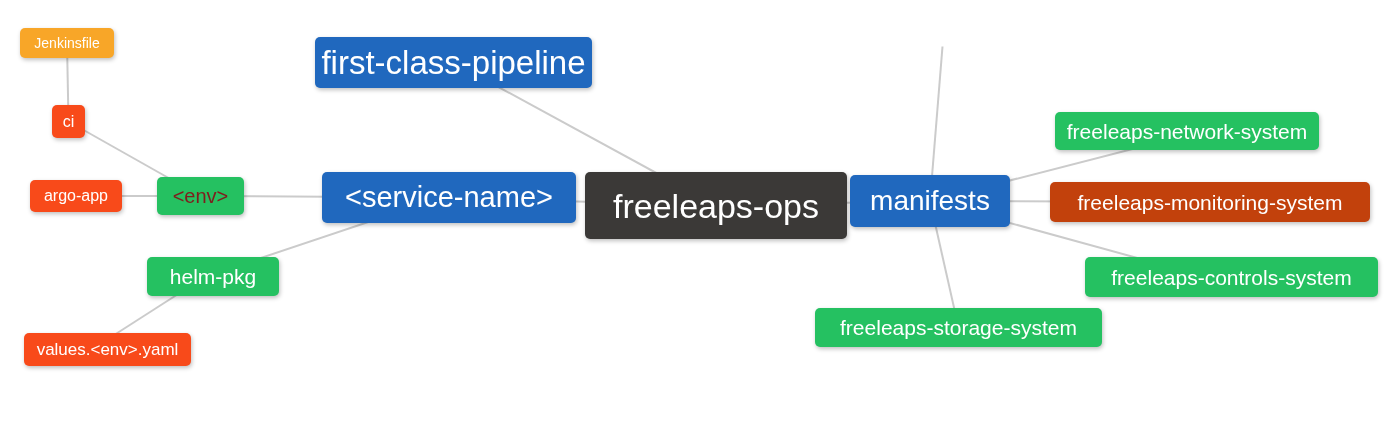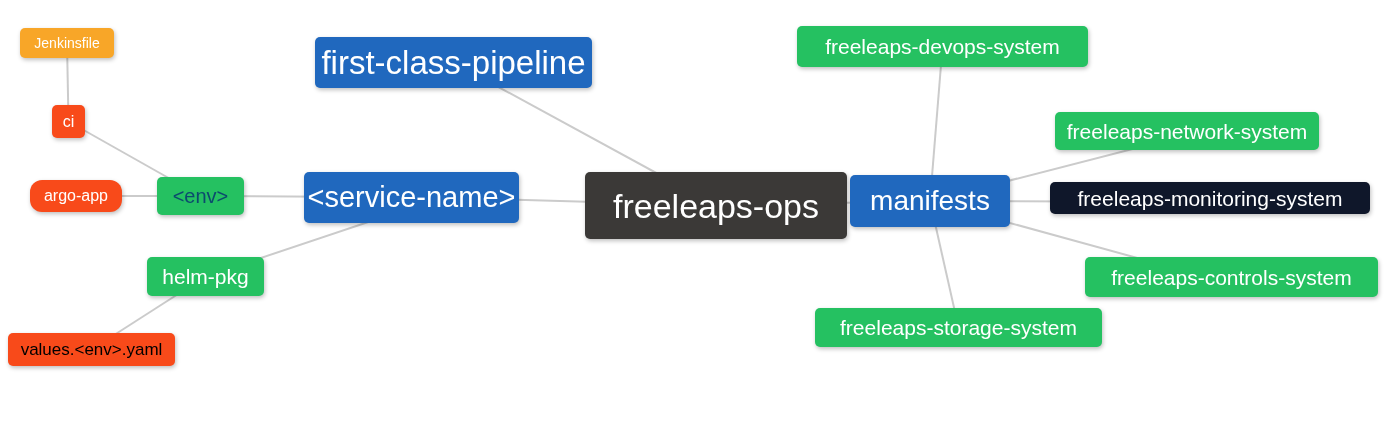--- a/index.html
+++ b/index.html
@@ -53,26 +53,25 @@
       <line x1="441.5" y1="197.5" x2="716" y2="205.5" stroke="#cbcbcb" stroke-width="2"></line>
       <line x1="716" y1="205.5" x2="930" y2="201" stroke="#cbcbcb" stroke-width="2"></line>
       <line x1="930" y1="201" x2="942.5" y2="46.5" stroke="#cbcbcb" stroke-width="2"></line>
       <line x1="930" y1="201" x2="1202.5" y2="131" stroke="#cbcbcb" stroke-width="2"></line>
       <line x1="930" y1="201" x2="1210" y2="202" stroke="#cbcbcb" stroke-width="2"></line>
       <line x1="930" y1="201" x2="1206.5" y2="277" stroke="#cbcbcb" stroke-width="2"></line>
       <line x1="930" y1="201" x2="958.5" y2="327.5" stroke="#cbcbcb" stroke-width="2"></line>
     </svg>
 <div class="node" style="left: 20px; top: 28px; width: 94px; height: 30px; font-size: 14px; background: rgb(248, 166, 40); color: rgb(255, 255, 255);">Jenkinsfile</div>
     <div class="node" style="left: 52px; top: 105px; width: 33px; height: 33px; font-size: 16px; background: rgb(248, 74, 26); color: rgb(255, 255, 255);">ci</div>
-    <div class="node" style="left: 30px; top: 180px; width: 92px; height: 32px; font-size: 16px; background: rgb(248, 74, 26); color: rgb(255, 255, 255); border-radius: 12px;">argo-app</div>
-    <div class="node" style="left: 157px; top: 177px; width: 87px; height: 38px; font-size: 20px; background: rgb(37, 193, 97); color: #0c4a6e; text-align: center;">&lt;env&gt;</div>
-    <div class="node" style="left: 147px; top: 257px; width: 117px; height: 39px; font-size: 21px; background: rgb(37, 193, 97); color: rgb(255, 255, 255);">helm-pkg</div>
-    <div class="node" style="left: 8px; top: 333px; width: 167px; height: 33px; font-size: 17px; background: rgb(248, 74, 26); color: #000000;">values.&lt;env&gt;.yaml</div>
+    <div class="node" style="left: 30px; top: 180px; width: 92px; height: 32px; font-size: 16px; background: rgb(248, 74, 26); color: rgb(255, 255, 255);">argo-app</div>
+    <div class="node" style="left: 157px; top: 177px; width: 87px; height: 38px; font-size: 20px; background: rgb(37, 193, 97); color: #7f1d1d; text-align: center;">&lt;env&gt;</div>
+    <div class="node" style="left: 147px; top: 257px; width: 132px; height: 39px; font-size: 21px; background: rgb(37, 193, 97); color: rgb(255, 255, 255);">helm-pkg</div>
+    <div class="node" style="left: 24px; top: 333px; width: 167px; height: 33px; font-size: 17px; background: rgb(248, 74, 26); color: #ffffff;">values.&lt;env&gt;.yaml</div>
     <div class="node" style="left: 315px; top: 37px; width: 277px; height: 51px; font-size: 33px; background: rgb(32, 104, 190); color: rgb(255, 255, 255);">first-class-pipeline</div>
-    <div class="node" style="left: 304px; top: 172px; width: 215px; height: 51px; font-size: 29px; background: rgb(32, 104, 190); color: rgb(255, 255, 255);">&lt;service-name&gt;</div>
+    <div class="node" style="left: 322px; top: 172px; width: 254px; height: 51px; font-size: 29px; background: rgb(32, 104, 190); color: rgb(255, 255, 255);">&lt;service-name&gt;</div>
     <div class="node" style="left: 585px; top: 172px; width: 262px; height: 67px; font-size: 34px; background: rgb(59, 57, 55); color: rgb(255, 255, 255);">freeleaps-ops</div>
     <div class="node" style="left: 850px; top: 175px; width: 160px; height: 52px; font-size: 28px; background: rgb(32, 104, 190); color: rgb(255, 255, 255); text-align: center;">manifests</div>
-    <div class="node" style="left: 797px; top: 26px; width: 291px; height: 41px; font-size: 21px; background: rgb(37, 193, 97); color: rgb(255, 255, 255);">freeleaps-devops-system</div>
     <div class="node" style="left: 1055px; top: 112px; width: 264px; height: 38px; font-size: 21px; background: rgb(37, 193, 97); color: rgb(255, 255, 255);">freeleaps-network-system</div>
-    <div class="node" style="left: 1050px; top: 182px; width: 320px; height: 32px; font-size: 21px; background: #0f172a; color: rgb(255, 255, 255);">freeleaps-monitoring-system</div>
+    <div class="node" style="left: 1050px; top: 182px; width: 320px; height: 40px; font-size: 21px; background: #c2410c; color: rgb(255, 255, 255);">freeleaps-monitoring-system</div>
     <div class="node" style="left: 1060px; top: 257px; width: 293px; height: 40px; font-size: 21px; background: rgb(37, 193, 97); color: rgb(255, 255, 255); margin-left: 25px;">freeleaps-controls-system</div>
     <div class="node" style="left: 815px; top: 308px; width: 287px; height: 39px; font-size: 21px; background: rgb(37, 193, 97); color: rgb(255, 255, 255);">freeleaps-storage-system</div>
   </div>
 
 </body></html>

